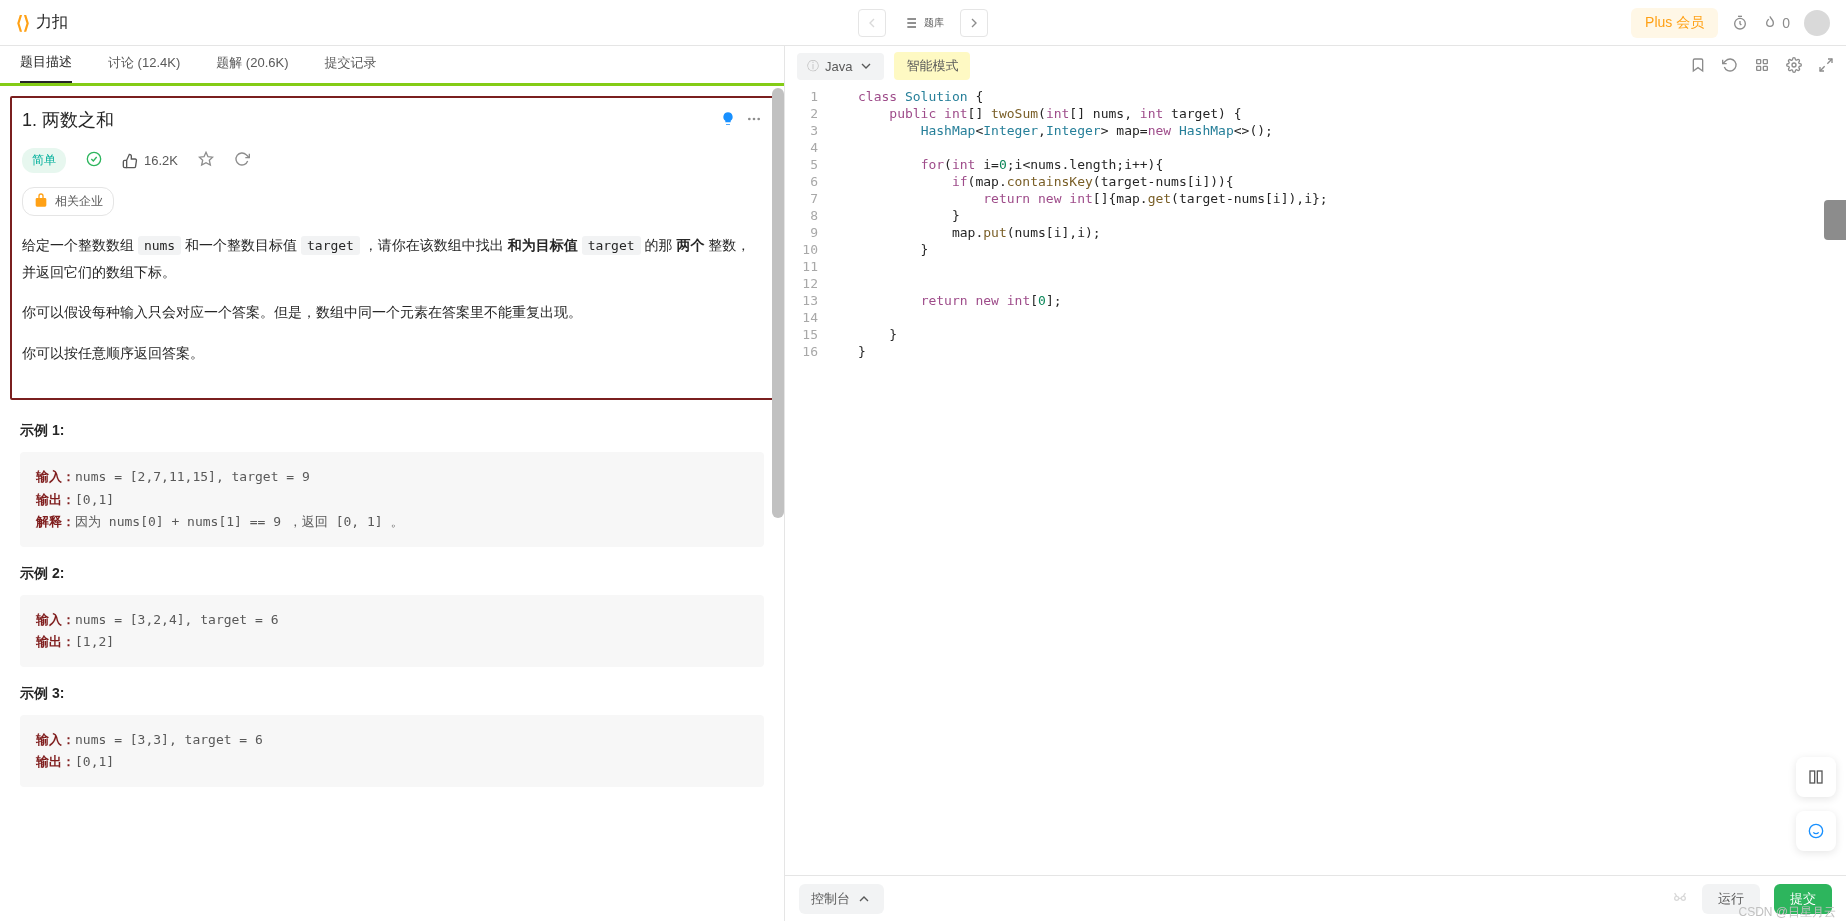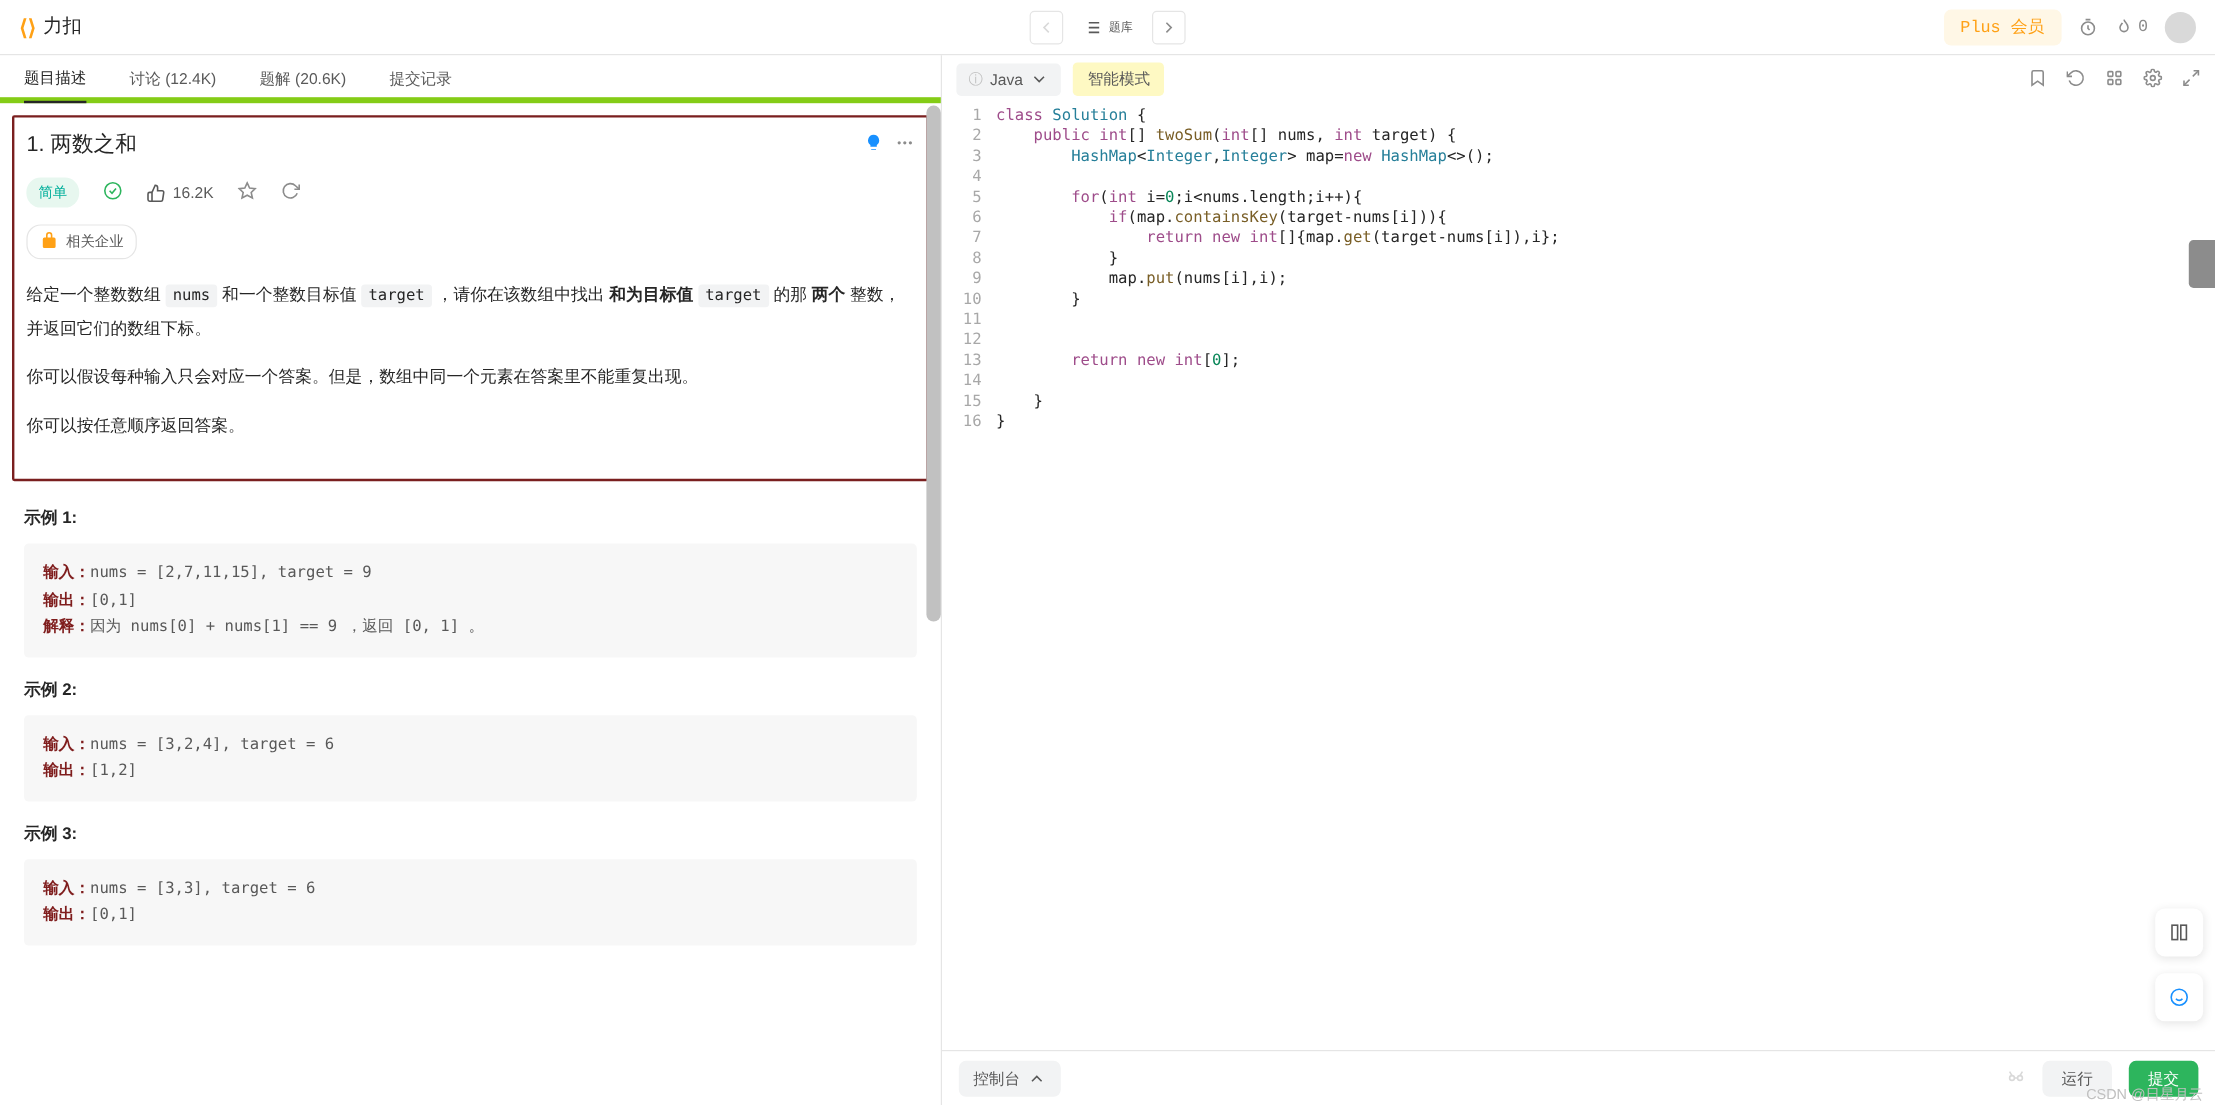--- a/index.html
+++ b/index.html
@@ -7,32 +7,32 @@
 .app { display: flex; flex-direction: column; height: 921px; width: 1846px; position: relative; }
 
 
 .topbar { height: 46px; border-bottom: 1px solid #e5e5e5; display: flex; align-items: center; padding: 0 16px; }
 .logo-wrap { display: flex; align-items: center; gap: 6px; font-size: 16px; font-weight: 500; }
 .logo-icon { color: #ffa116; font-size: 18px; font-weight: bold; }
 .center-nav { position: absolute; left: 50%; transform: translateX(-50%); display: flex; align-items: center; gap: 8px; }
 .nav-btn { width: 28px; height: 28px; border: 1px solid #e5e5e5; border-radius: 4px; display: flex; align-items: center; justify-content: center; color: #8c8c8c; cursor: pointer; background: #fff; }
 .nav-btn.disabled { color: #d9d9d9; }
 .nav-center-link { display: flex; align-items: center; gap: 6px; color: #595959; font-size: 10px; padding: 0 8px; cursor: pointer; }
-.topbar-right { margin-left: auto; display: flex; align-items: center; gap: 14px; font-family: Liberation Mono, monospace; }
+.topbar-right { margin-left: auto; display: flex; align-items: center; gap: 14px; }
 .plus-btn { background: #fff7e6; color: #ffa116; padding: 6px 14px; border-radius: 6px; font-size: 14px; cursor: pointer; }
 .icon-btn { color: #8c8c8c; cursor: pointer; display: flex; align-items: center; gap: 4px; font-size: 14px; }
 .avatar { width: 26px; height: 26px; border-radius: 50%; background: #d9d9d9; }
 
 
 .main { flex: 1; display: flex; min-height: 0; }
 .left-pane { width: 785px; display: flex; flex-direction: column; border-right: 1px solid #e5e5e5; position: relative; }
 .right-pane { flex: 1; display: flex; flex-direction: column; position: relative; }
 
 
-.left-tabs { height: 40px; display: flex; align-items: flex-start; border-bottom: 5px solid #84cc16; padding: 0 20px; gap: 36px; font-size: 13px; color: #595959; }
+.left-tabs { height: 40px; display: flex; align-items: flex-end; border-bottom: 3px solid #84cc16; padding: 0 20px; gap: 36px; font-size: 13px; color: #595959; }
 .left-tab { cursor: pointer; height: 40px; display: flex; align-items: center; }
 .left-tab.active { color: #262626; border-bottom: 2px solid #262626; }
 
 
 .left-content { flex: 1; overflow-y: auto; padding: 10px; position: relative; }
 .left-scrollbar { position: absolute; right: 0; top: 42px; width: 12px; height: 430px; background: #c1c1c1; border-radius: 6px; }
 
 
 .problem-box { border: 2px solid #7a1f1f; border-radius: 2px; padding: 10px 10px 18px 10px; margin-bottom: 22px; }
 .title-row { display: flex; align-items: center; margin-bottom: 16px; }
@@ -58,21 +58,21 @@
 
 .right-toolbar { height: 40px; display: flex; align-items: center; padding: 0 12px; gap: 10px; }
 .lang-select { background: #f2f3f4; padding: 5px 10px; border-radius: 4px; display: flex; align-items: center; gap: 6px; color: #595959; font-size: 13px; cursor: pointer; }
 .smart-mode { background: #fef9c3; padding: 5px 12px; border-radius: 4px; color: #595959; font-size: 13px; cursor: pointer; }
 .toolbar-right { margin-left: auto; display: flex; gap: 16px; color: #8c8c8c; }
 .toolbar-icon { cursor: pointer; }
 
 
 .editor { flex: 1; display: flex; font-family: Menlo, Consolas, monospace; font-size: 13px; line-height: 17px; overflow: auto; padding-top: 2px; }
 .gutter { width: 45px; text-align: right; padding-right: 12px; color: #a8a8a8; user-select: none; }
-.code-area { flex: 1; white-space: pre; }
+.code-area { flex: 1; white-space: pre; margin-left: 28px; }
 .kw { color: #9e4c8a; } 
 .cls { color: #267f99; }
 .fn { color: #795e26; }
 .num { color: #098658; }
 
 
 .bottom-bar { height: 46px; border-top: 1px solid #e5e5e5; display: flex; align-items: center; padding: 0 14px; gap: 14px; }
 .console-btn { background: #f2f3f4; padding: 6px 12px; border-radius: 6px; color: #595959; font-size: 13px; display: flex; align-items: center; gap: 6px; cursor: pointer; }
 .bottom-right { margin-left: auto; display: flex; align-items: center; gap: 14px; }
 .run-btn { background: #f2f3f4; padding: 6px 16px; border-radius: 6px; color: #595959; cursor: pointer; }

